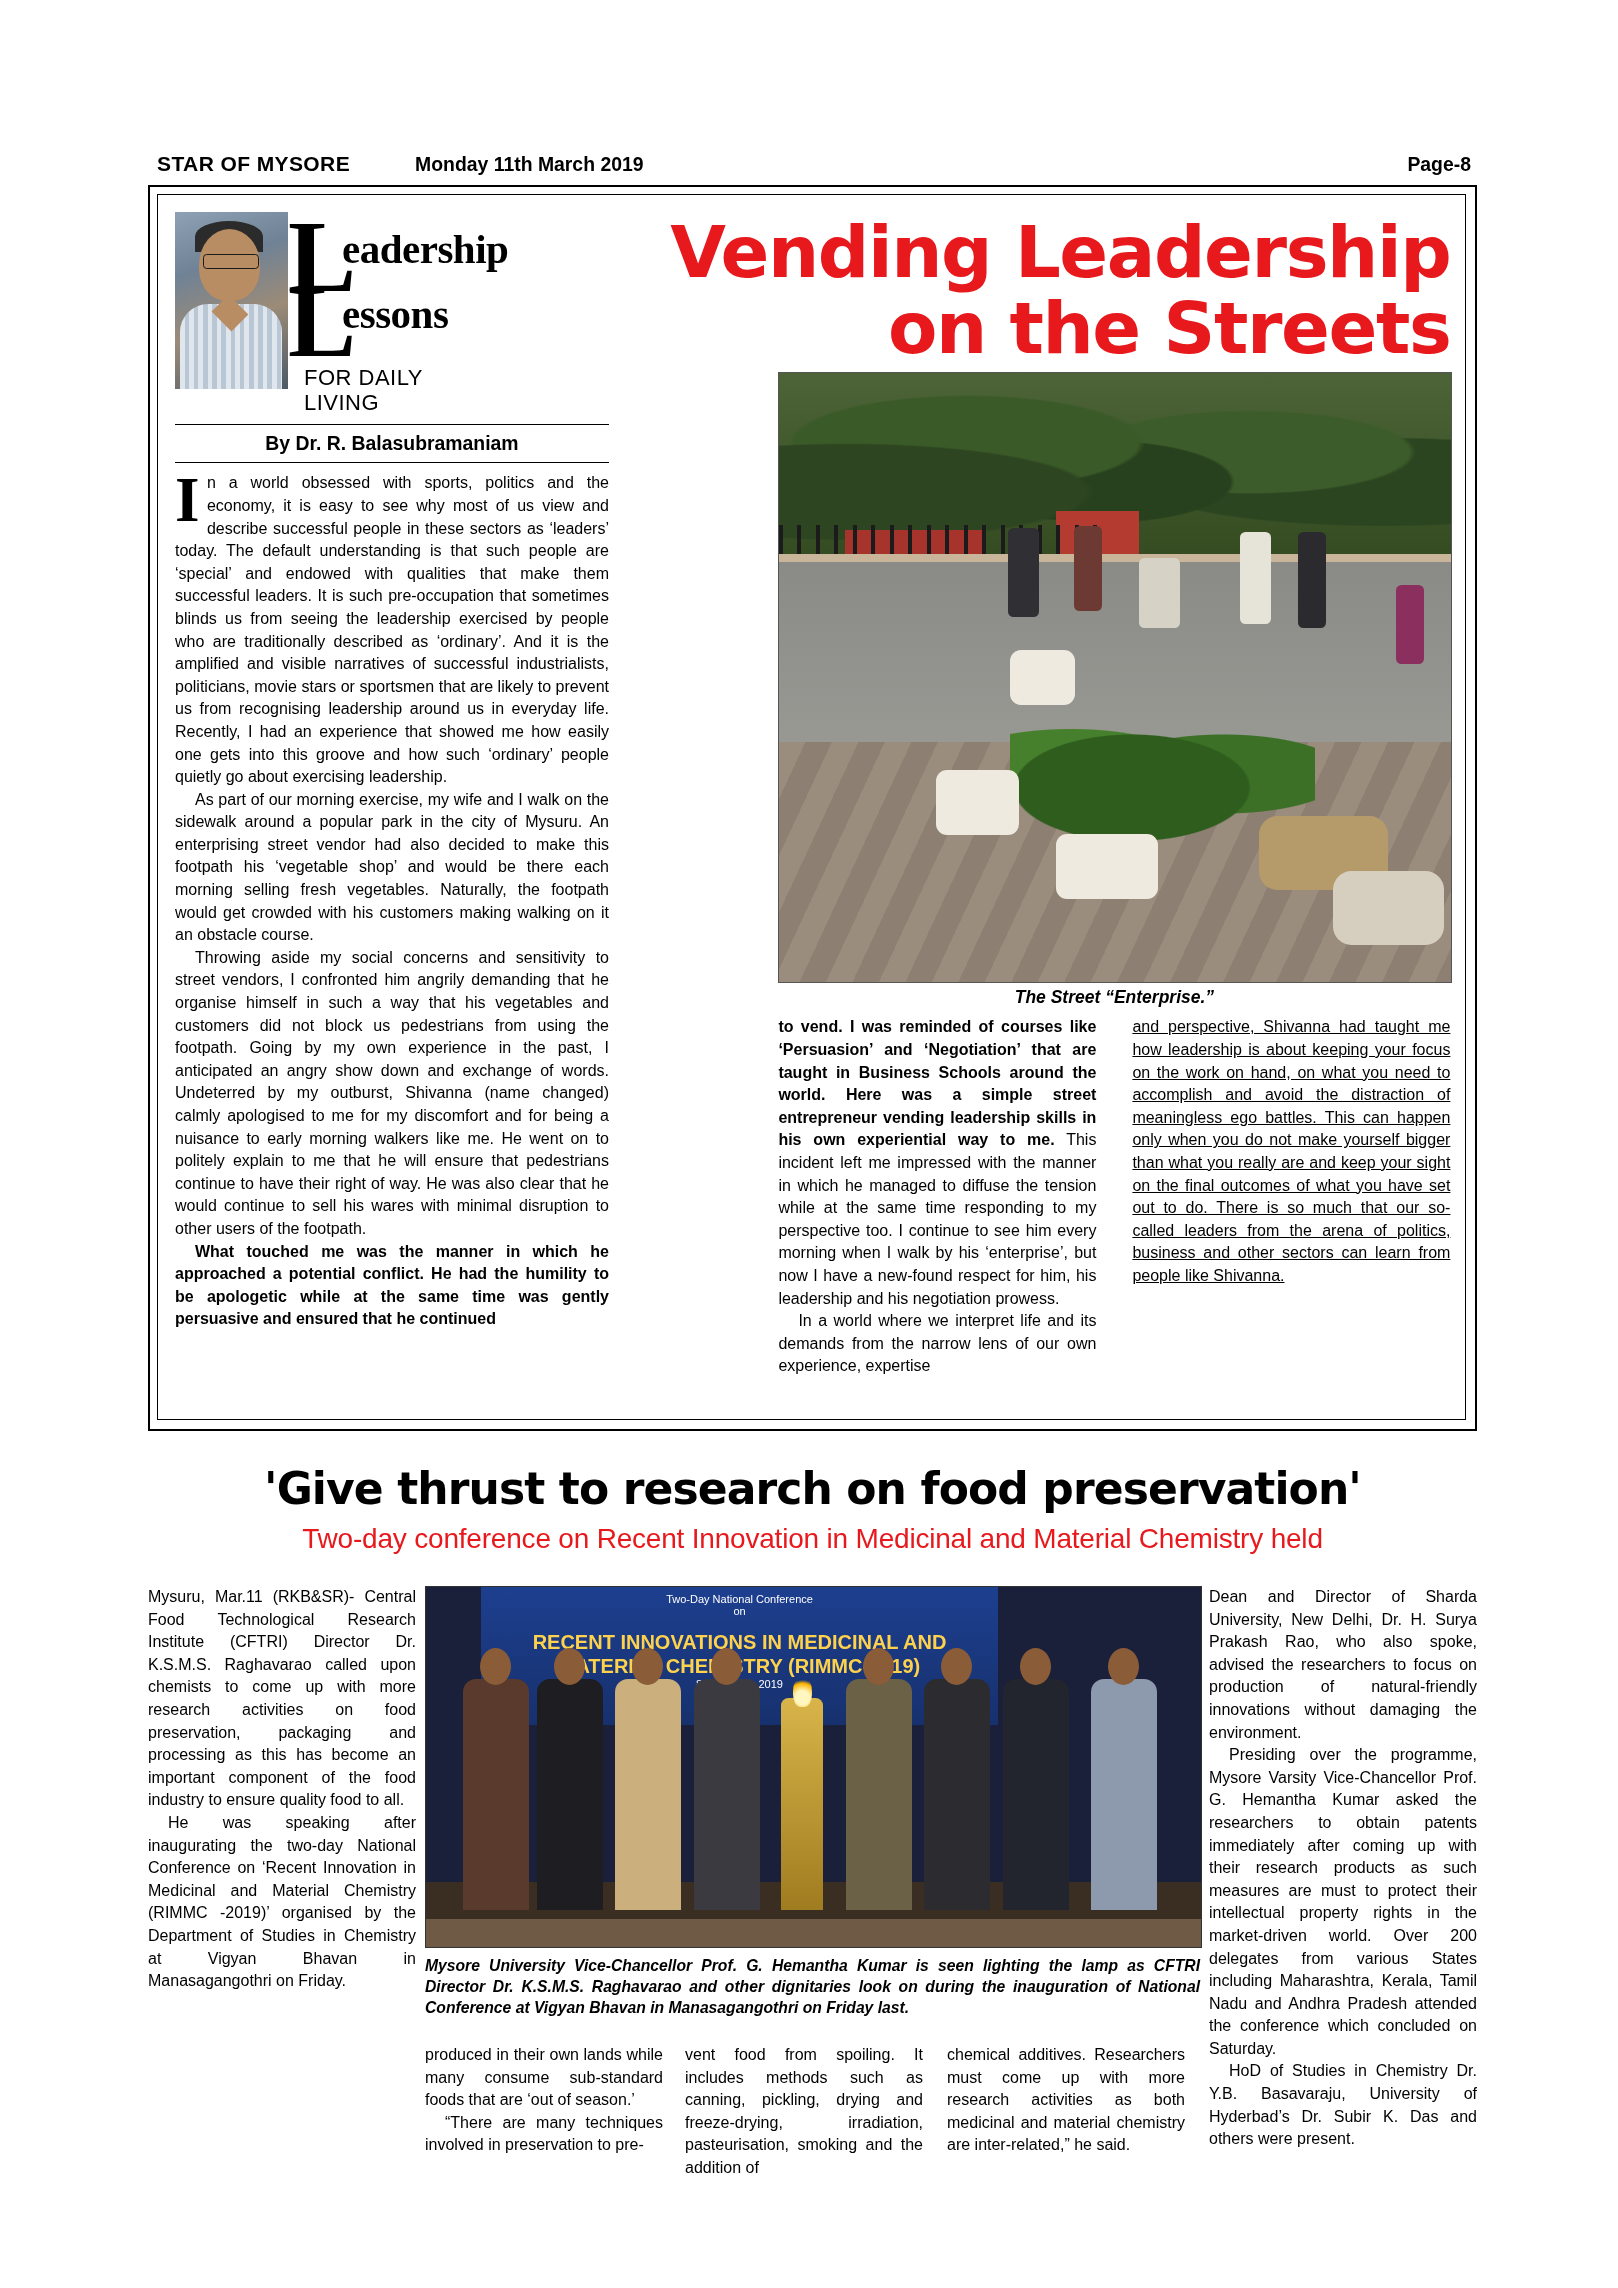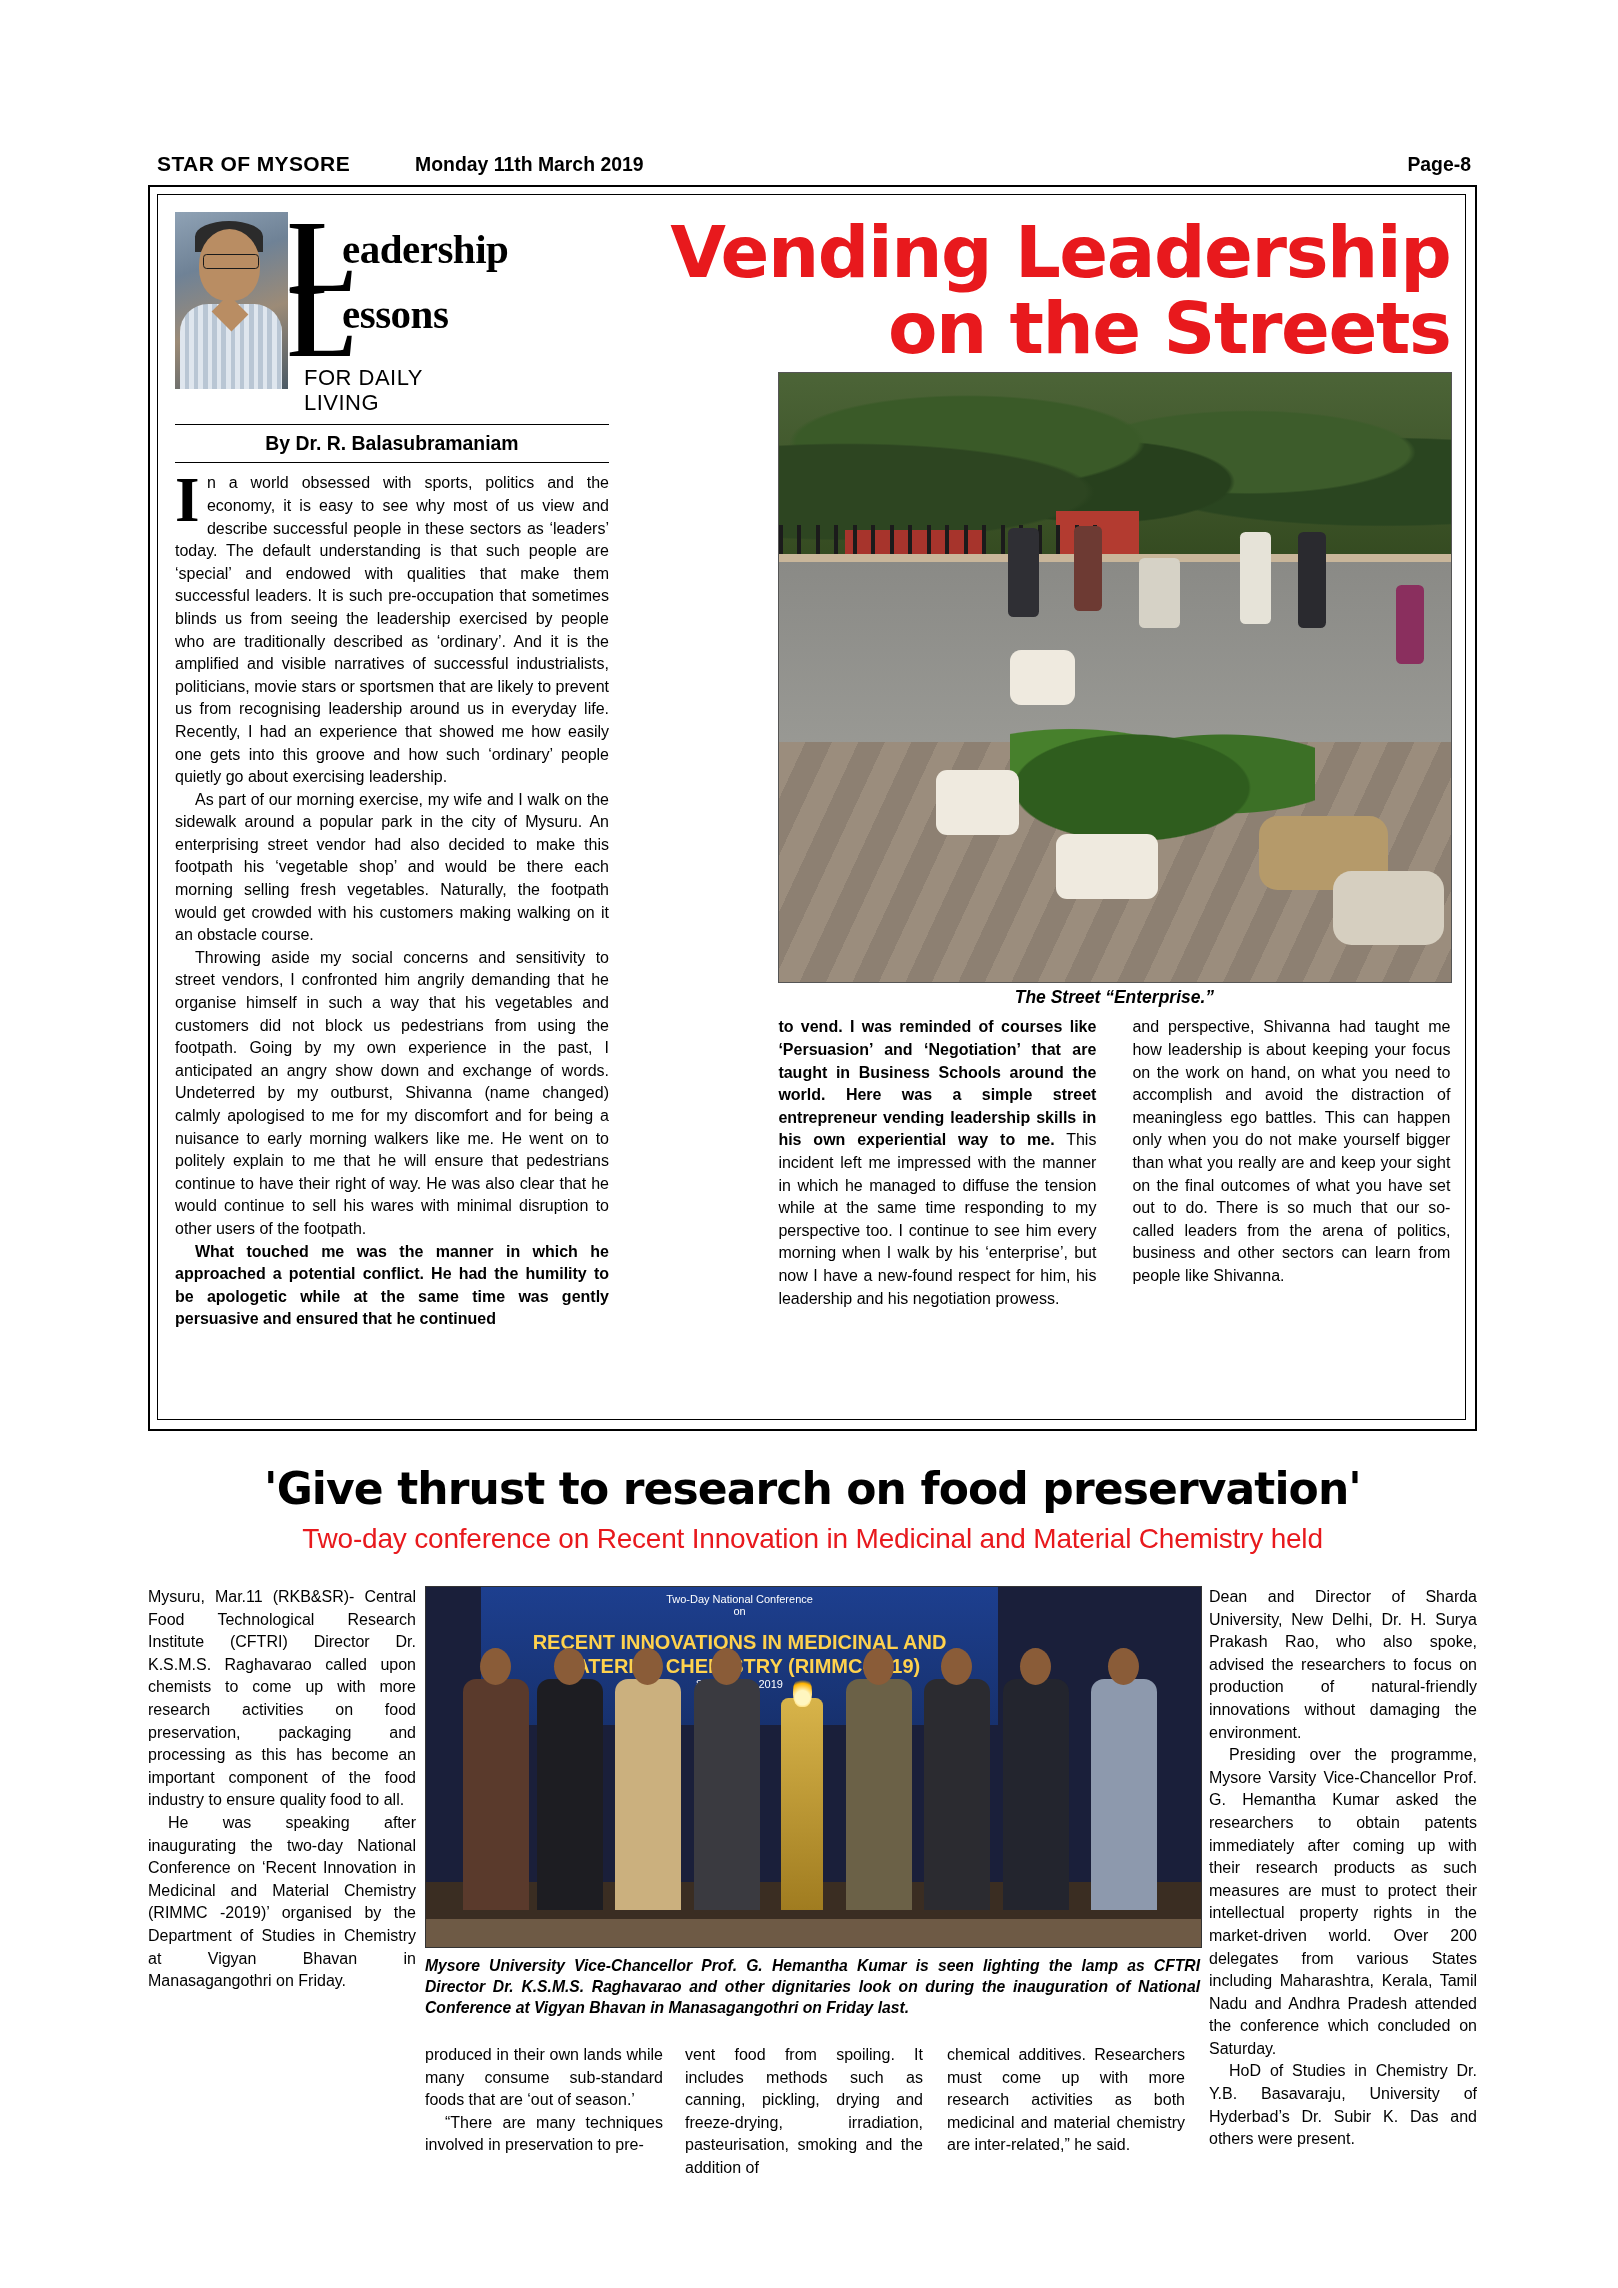--- a/index.html
+++ b/index.html
@@ -237,21 +237,21 @@
     position: absolute;
     font-size: 16px;
     line-height: 22.6px;
     text-align: justify;
     font-family: "Liberation Sans", sans-serif;
   }
   .col p { margin: 0 0 0 0; text-indent: 20px; }
   .col p.first { text-indent: 0; }
   .c1 { left: 16.6px; top: 277px; width: 434px; height: 923px; }
   .c2 { left: 620px; top: 821px; width: 318px; }
-  .c3 { left: 974px; top: 821px; width: 318px; }
+  .c3 { left: 974px; top: 821px; width: 318px; text-decoration: underline; }
   .dropcap-I {
     float: left;
     font-family: "Liberation Serif", serif;
     font-size: 63px;
     line-height: 52px;
     font-weight: bold;
     margin: 1.8px 7.4px 0 0;
   }
   .bold-run { font-weight: bold; }
   .italic-note { font-style: italic; font-size: 15px; line-height: 21px; }
@@ -407,20 +407,21 @@
 
       <div class="col c1">
         <p class="first"><span class="dropcap-I">I</span><span>n a world obsessed with sports, politics and the economy, it is easy to see why most of us view and describe successful people in these sectors as ‘leaders’ today. The default understanding is that such people are ‘special’ and endowed with qualities that make them successful leaders. It is such pre-occupation that sometimes blinds us from seeing the leadership exercised by people who are traditionally described as ‘ordinary’. And it is the amplified and visible narratives of successful industrialists, politicians, movie stars or sportsmen that are likely to prevent us from recognising leadership around us in everyday life. Recently, I had an experience that showed me how easily one gets into this groove and how such ‘ordinary’ people quietly go about exercising leadership.</span></p>
         <p>As part of our morning exercise, my wife and I walk on the sidewalk around a popular park in the city of Mysuru. An enterprising street vendor had also decided to make this footpath his ‘vegetable shop’ and would be there each morning selling fresh vegetables. Naturally, the footpath would get crowded with his customers making walking on it an obstacle course.</p>
         <p>Throwing aside my social concerns and sensitivity to street vendors, I confronted him angrily demanding that he organise himself in such a way that his vegetables and customers did not block us pedestrians from using the footpath. Going by my own experience in the past, I anticipated an angry show down and exchange of words. Undeterred by my outburst, Shivanna (name changed) calmly apologised to me for my discomfort and for being a nuisance to early morning walkers like me. He went on to politely explain to me that he will ensure that pedestrians continue to have their right of way. He was also clear that he would continue to sell his wares with minimal disruption to other users of the footpath.</p>
         <p class="bold-run">What touched me was the manner in which he approached a potential conflict. He had the humility to be apologetic while at the same time was gently persuasive and ensured that he continued</p>
       </div>
 
       <div class="col c2">
         <p class="first"><span class="bold-run">to vend. I was reminded of courses like ‘Persuasion’ and ‘Negotiation’ that are taught in Business Schools around the world. Here was a simple street entrepreneur vending leadership skills in his own experiential way to me.</span> <span>This incident left me impressed with the manner in which he managed to diffuse the tension while at the same time responding to my perspective too. I continue to see him every morning when I walk by his ‘enterprise’, but now I have a new-found respect for him, his leadership and his negotiation prowess.</span></p>
+        <p>In a world where we interpret life and its demands from the narrow lens of our own experience, expertise</p>
       </div>
 
       <div class="col c3">
         <p class="first">and perspective, Shivanna had taught me how leadership is about keeping your focus on the work on hand, on what you need to accomplish and avoid the distraction of meaningless ego battles. This can happen only when you do not make yourself bigger than what you really are and keep your sight on the final outcomes of what you have set out to do. There is so much that our so-called leaders from the arena of politics, business and other sectors can learn from people like Shivanna.</p>
       </div>
 
     </div>
   </div>
 
   <div class="article2">

